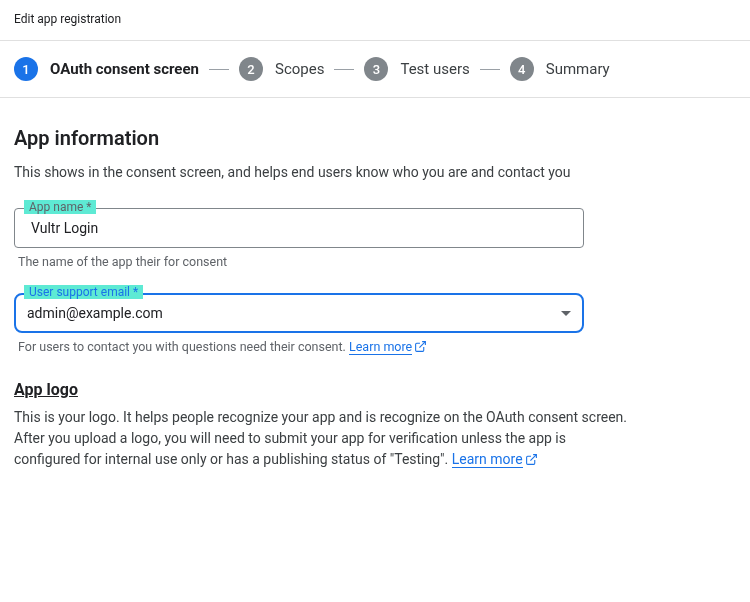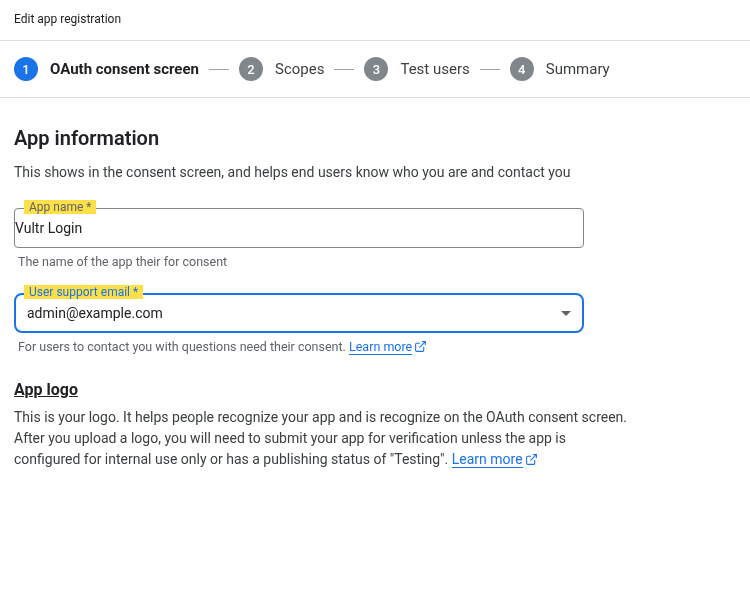--- a/index.html
+++ b/index.html
@@ -60,31 +60,31 @@
   }
   .field-wrap {
     position: relative;
     width: 570px;
     margin-bottom: 6px;
   }
   .field-label {
     position: absolute;
     top: -8px;
     left: 10px;
-    background: #fde047;
+    background: #5eead4;
     padding: 0 5px;
     font-size: 12px;
     color: #5f6368;
   }
   .field-wrap.focused .field-label { color: #1a73e8; }
   .text-input {
     width: 100%;
     border: 1px solid #80868b;
     border-radius: 4px;
-    padding: 11px 0;
+    padding: 11px 16px;
     font-size: 14px;
     font-family: inherit;
     color: #202124;
     outline: none;
   }
   .field-wrap.focused .text-input,
   .field-wrap.focused .select-box {
     border: 2px solid #1a73e8;
     padding: 10px 11px;
   }

